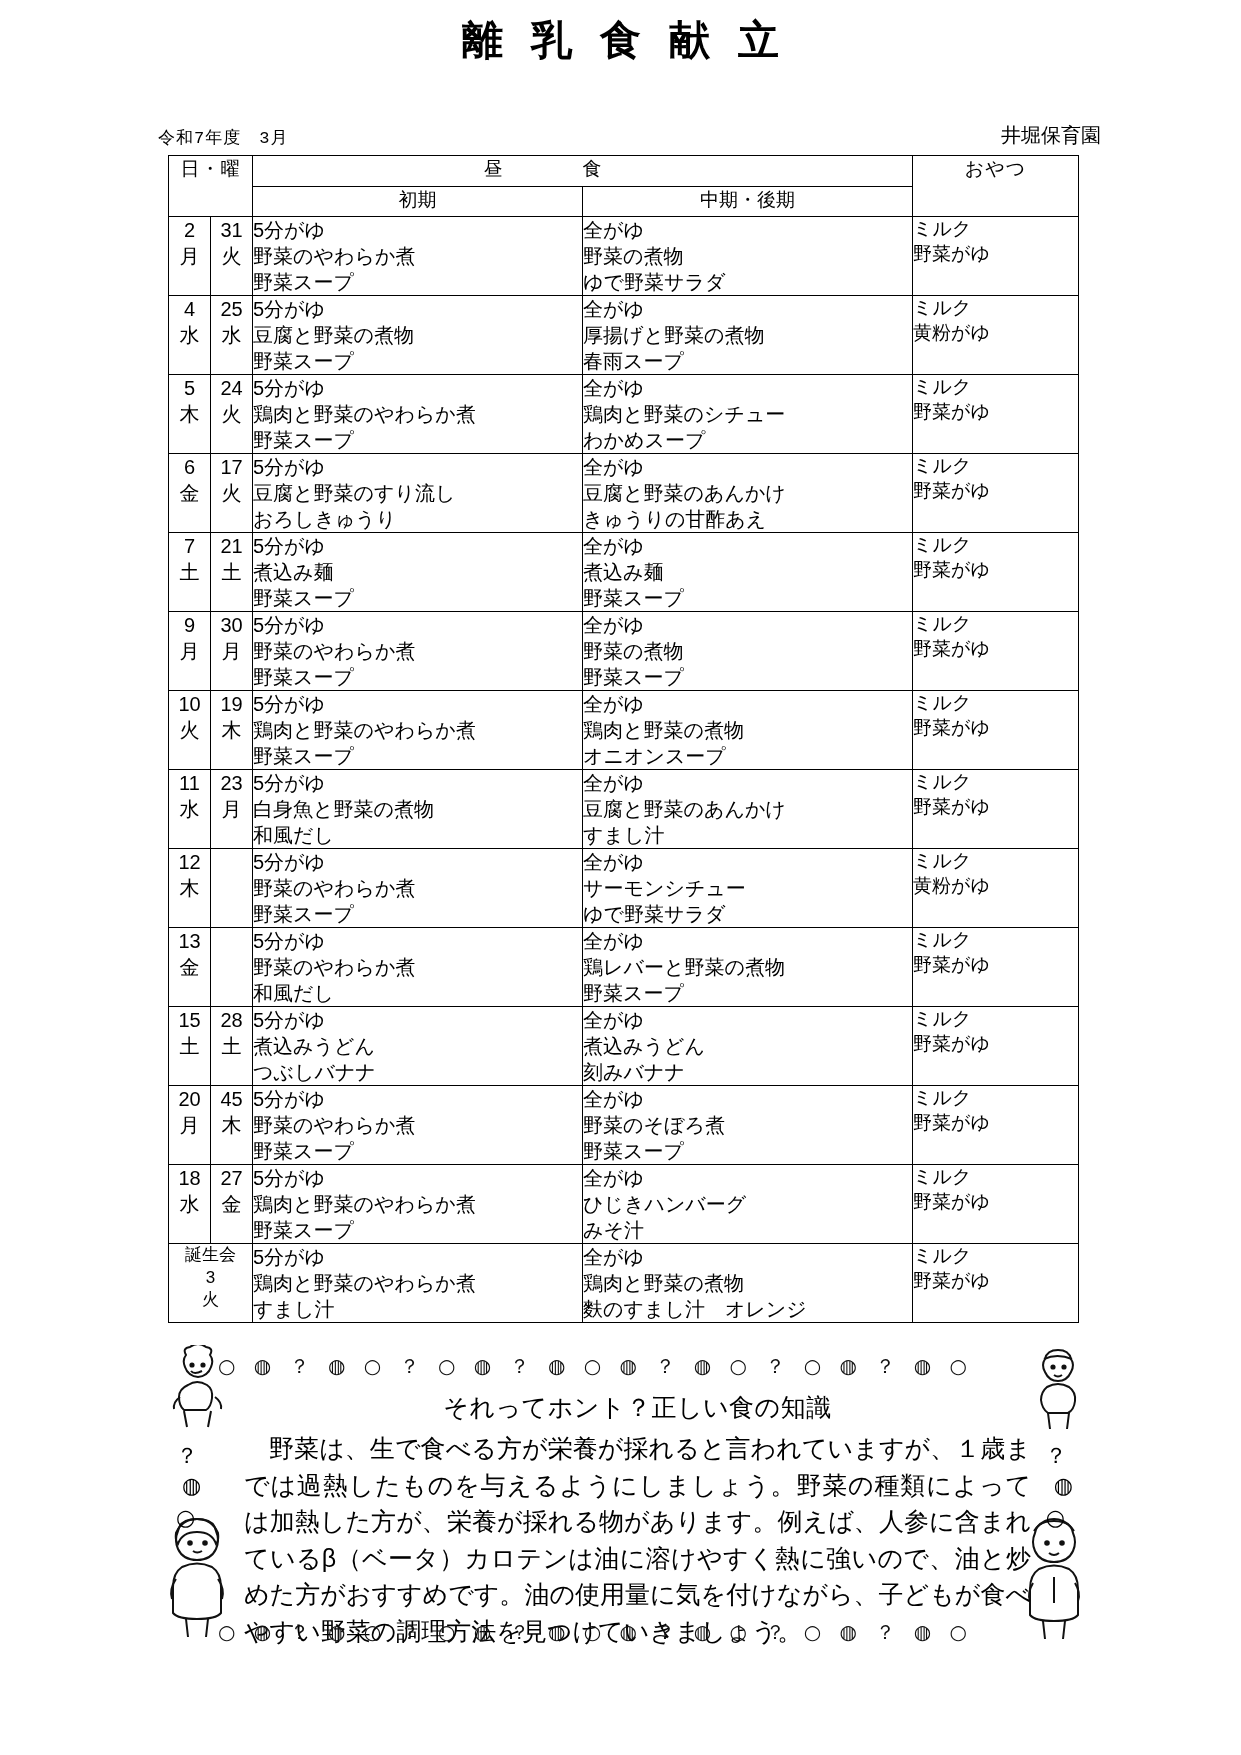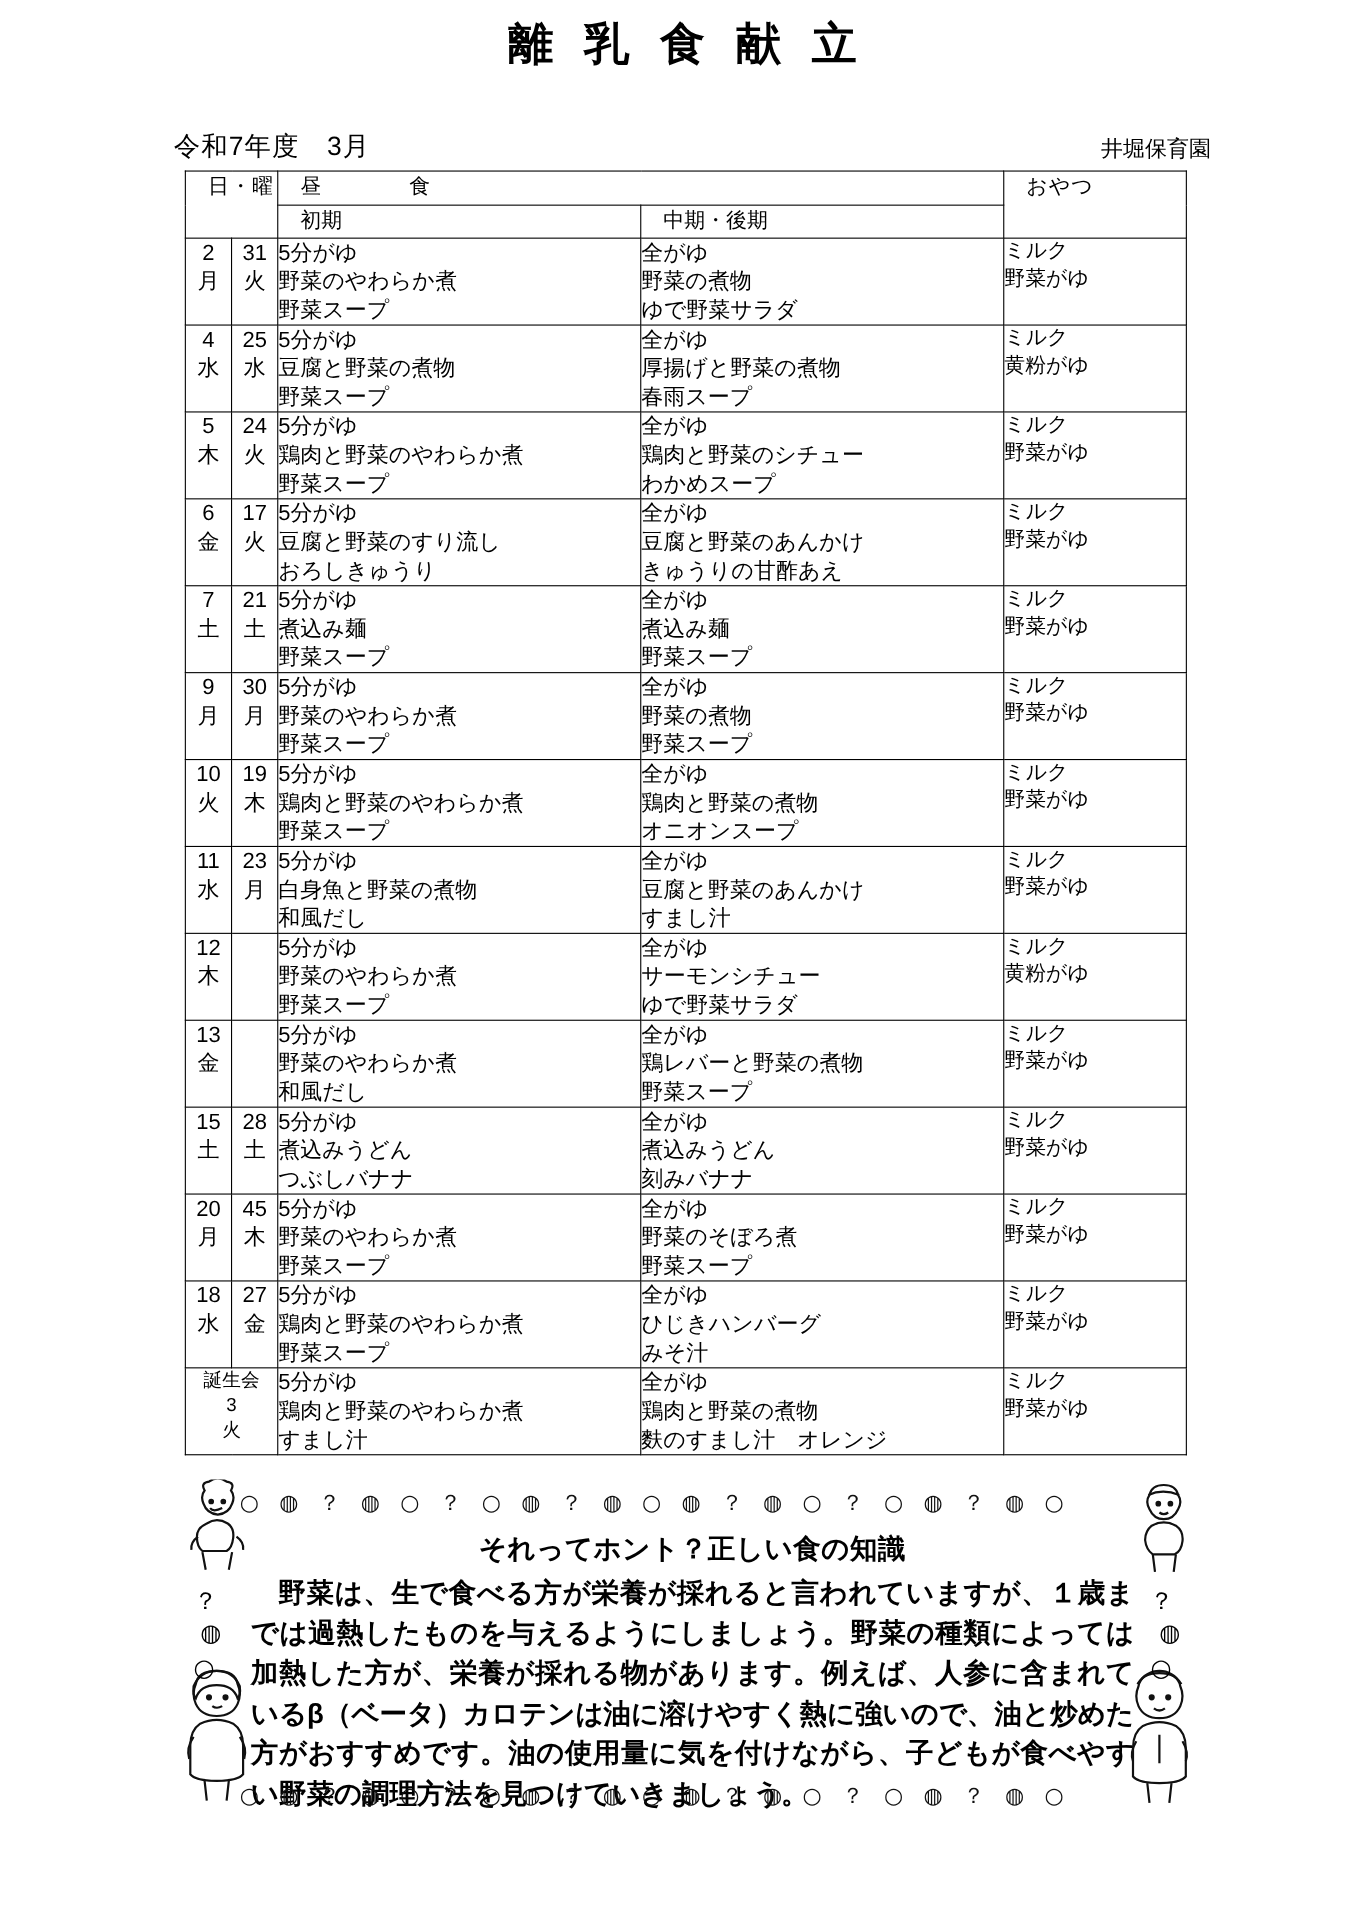--- a/index.html
+++ b/index.html
@@ -36,40 +36,39 @@
   }
 
   
   .subhead {
     display: flex;
     justify-content: space-between;
     align-items: flex-end;
     margin: 26px 140px 6px 158px;
     font-size: 23px;
   }
-  .subhead .left { font-size: 24px; letter-spacing: 1px; }
+  .subhead .left { font-size: 17px; letter-spacing: 1px; font-family: Liberation Mono, monospace; }
   .subhead .right { font-size: 20px; letter-spacing: 0px; margin-top: 33px; }
 
   
   table.menu {
     border-collapse: collapse;
     margin: 0 0 0 168px;
     width: 910px;
     table-layout: fixed;
   }
   table.menu th, table.menu td {
     border: 1px solid #000;
     padding: 0;
     vertical-align: top;
   }
   table.menu thead th {
-    text-align: left;
+    text-align: center;
     font-weight: normal;
     font-size: 19px;
-    padding-left: 20px;
   }
 
   .hdr-lunch {
     height: 30px;
     font-size: 20px;
     letter-spacing: 80px;
     padding-left: 80px;
     text-align: center;
   }
   .hdr-sub {
@@ -132,24 +131,23 @@
   .note-border-bottom { bottom: 16px; }
   .deco-seq {
     font-family: "DejaVu Sans", sans-serif;
     font-size: 20px;
     letter-spacing: 6px;
     color: #111;
   }
 
   .note-body {
     position: absolute;
-    left: 68px;
+    left: 84px;
     right: 60px;
     top: 46px;
-    font-weight: bold;
   }
   .note-title {
     text-align: center;
     font-size: 25px;
     margin-bottom: 6px;
     letter-spacing: 0.5px;
   }
   .note-text {
     font-size: 25px;
     line-height: 1.46;

